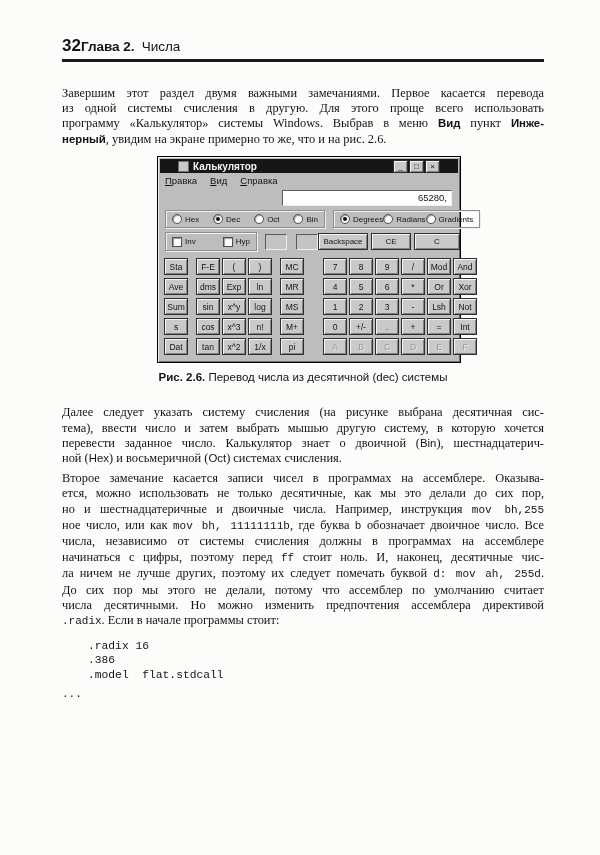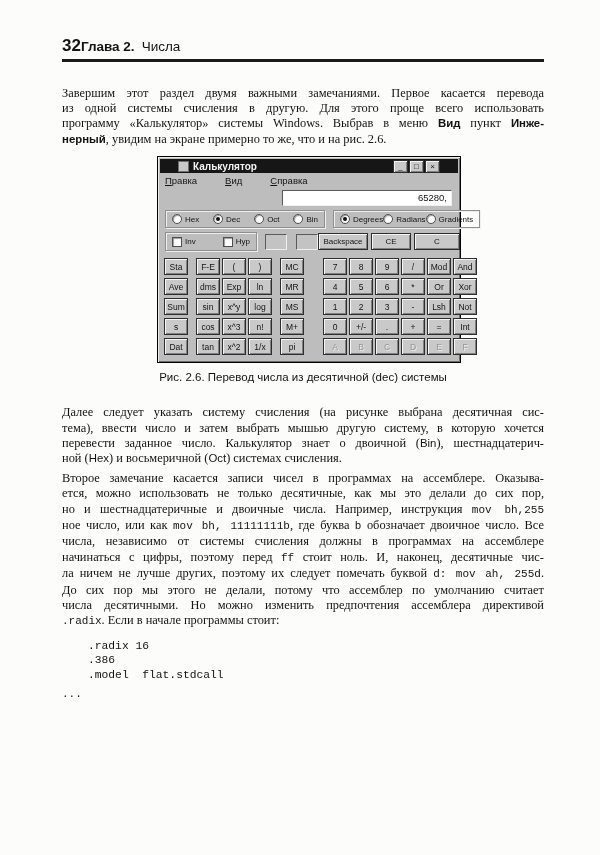--- a/index.html
+++ b/index.html
@@ -41,21 +41,21 @@
         box-shadow:inset 1px 1px 0 #ededed, inset -1px -1px 0 #6d6d6d;
         font-family:"Liberation Sans",sans-serif;}
   .titlebar{height:14px;background:var(--titlebar);display:flex;align-items:center;padding:0 18px;}
   .tb-icon{width:9px;height:9px;background:#c9c9c9;border:1px solid #6f6f6f;margin-right:4px;flex:none;}
   .tb-text{color:var(--titlebar-text);font-size:10px;font-weight:bold;flex:1;
            white-space:nowrap;overflow:hidden;}
   .win-btn{width:13px;height:11px;margin-left:1px;font-size:8px;line-height:9px;
            display:flex;align-items:center;justify-content:center;color:#111;cursor:default;}
   .btn3d{background:var(--button-face);border:1px solid #2e2e2e;
          box-shadow:inset 1px 1px 0 #f5f5f5, inset -1px -1px 0 #818181;}
-  .menubar{display:flex;gap:28px;padding:2px 5px 1px;font-size:9.5px;}
+  .menubar{display:flex;gap:13px;padding:2px 5px 1px;font-size:9.5px;}
   .menu-item{cursor:default;}
   .display-row{padding:3px 6px 1px;display:flex;justify-content:flex-end;}
   .display{width:160px;height:14px;background:var(--display-bg);
            border-top:1px solid #5a5a5a;border-left:1px solid #5a5a5a;
            border-bottom:1px solid #f0f0f0;border-right:1px solid #f0f0f0;
            font-size:9.5px;line-height:14px;text-align:right;padding:0 4px;}
   .option-row{display:flex;margin:3px 5px 0;gap:8px;}
   .groupbox{border:1px solid #8f8f8f;box-shadow:1px 1px 0 #efefef, inset 1px 1px 0 #efefef;
             display:flex;align-items:center;justify-content:space-between;
             padding:2px 6px;height:12px;}
@@ -79,21 +79,21 @@
   .tkey-0{width:48px;} .tkey-1{width:38px;} .tkey-2{width:44px;}
   .keys{padding:2px 4px 5px;}
   .key-row{display:flex;margin-top:3px;}
   .key{width:22px;height:15px;margin-right:2px;flex:none;font-size:8.5px;
        display:flex;align-items:center;justify-content:center;cursor:default;}
   .key.disabled{color:#969696;text-shadow:1px 1px 0 #ececec;}
 
   
   .fig-caption{margin-top:8px;text-align:center;font-family:"Liberation Sans",sans-serif;
                font-size:11.5px;}
-  .fig-caption b{font-weight:normal;}
+  .fig-caption b{font-weight:bold;}
 </style>
 </head>
 <body>
 
 <div class="page">
   <div class="content">
 
     <div class="hdr">
       <span class="hdr-num">32</span>
       <span class="hdr-chapter">Глава 2.</span>

